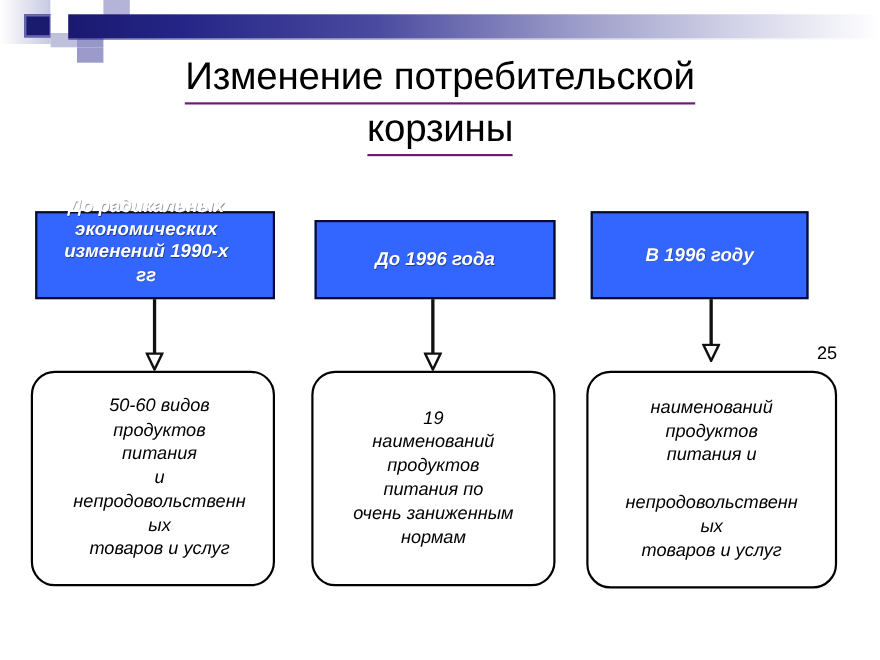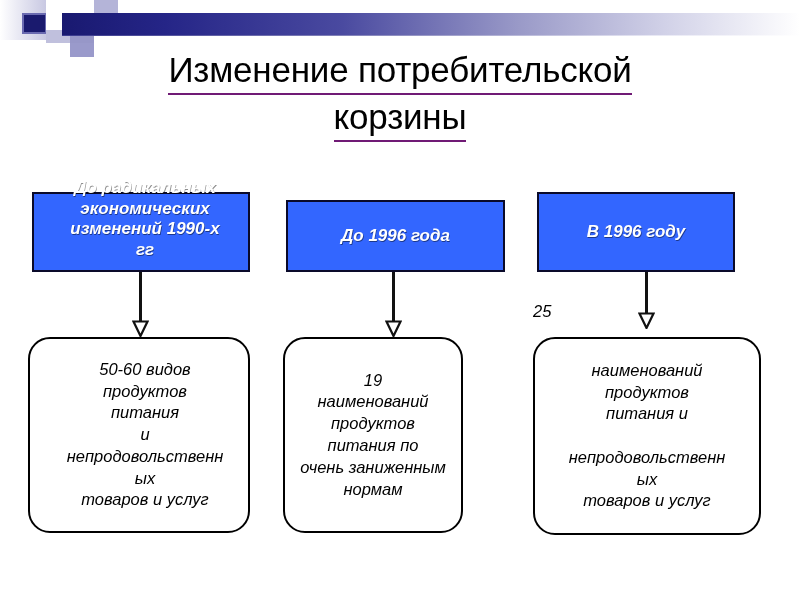--- a/index.html
+++ b/index.html
@@ -81,21 +81,21 @@
   }
 
   #box-a { left: 32px;  top: 192px; width: 218px; height: 80px; font-size: 17px; }
   #box-a .txt { position: relative; }
   #box-b { left: 286px; top: 200px; width: 219px; height: 72px; font-size: 17px; justify-content: center; }
   #box-c { left: 537px; top: 192px; width: 198px; height: 80px; font-size: 17px; }
 
   
   #box-a-overflow {
     position: absolute;
-    left: 36px;
+    left: 24px;
     top: 178px;
     width: 218px;
     text-align: center;
     font-size: 17px;
     font-weight: bold;
     font-style: italic;
     color: #ffffff;
     line-height: 1.22;
     text-shadow: 0.6px 0.6px 0 rgba(0,0,0,0.45);
     z-index: 3;
@@ -131,31 +131,30 @@
     text-align: center;
     line-height: 1.32;
     display: flex;
     align-items: center;
     justify-content: center;
     z-index: 2;
   }
   .roundbox .txt { width: 100%; padding: 0 4px; }
 
   #res-a { left: 28px;  top: 337px; width: 222px; height: 196px; padding-left: 12px; }
-  #res-b { left: 283px; top: 337px; width: 180px; height: 196px; }
+  #res-b { left: 283px; top: 337px; width: 222px; height: 196px; }
   #res-c { left: 533px; top: 337px; width: 228px; height: 198px; }
 
   
   #res-c-overflow {
     position: absolute;
     left: 533px;
-    top: 302px;
+    top: 312px;
     width: 228px;
-    text-align: left;
-    font-style: italic;
+    text-align: right;
     font-size: 16.5px;
     color: #000000;
     z-index: 4;
     pointer-events: none;
   }
 
   .nowrap { white-space: pre; }
 </style>
 </head>
 <body>

